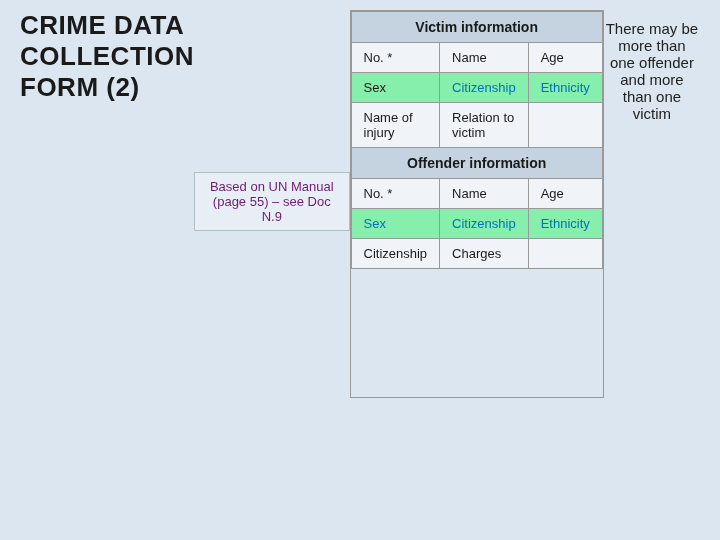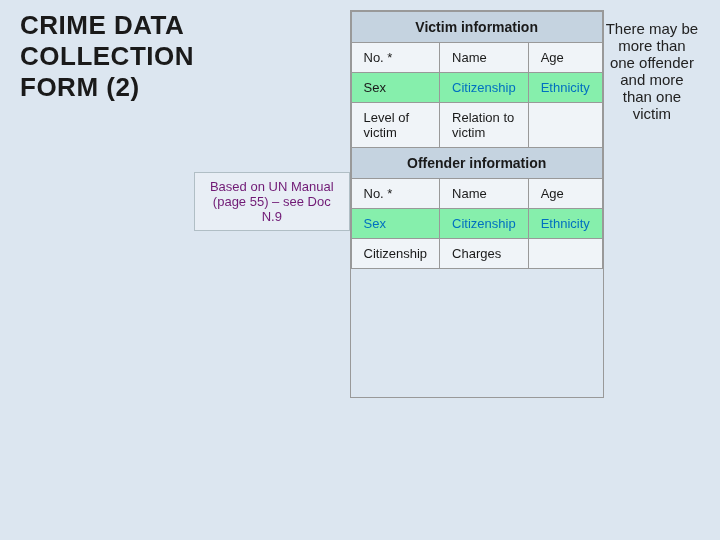--- a/index.html
+++ b/index.html
@@ -108,21 +108,21 @@
         <td>Age</td>
       </tr>
 
       <tr class="data-row highlight">
         <td>Sex</td>
         <td class="cyan">Citizenship</td>
         <td class="cyan">Ethnicity</td>
       </tr>
 
       <tr class="data-row">
-        <td>Level of victim</td>
+        <td>Name of injury</td>
         <td>Relation to victim</td>
         <td></td>
       </tr>
 
       <tr class="section-header">
         <td colspan="3">Offender information</td>
       </tr>
 
       <tr class="data-row">
         <td>No. *</td>

